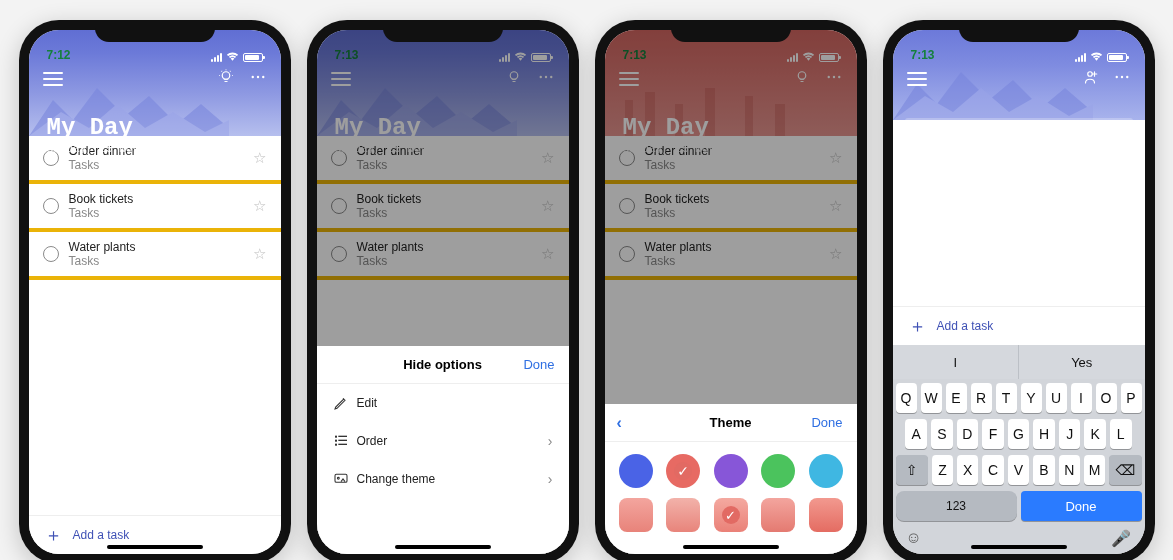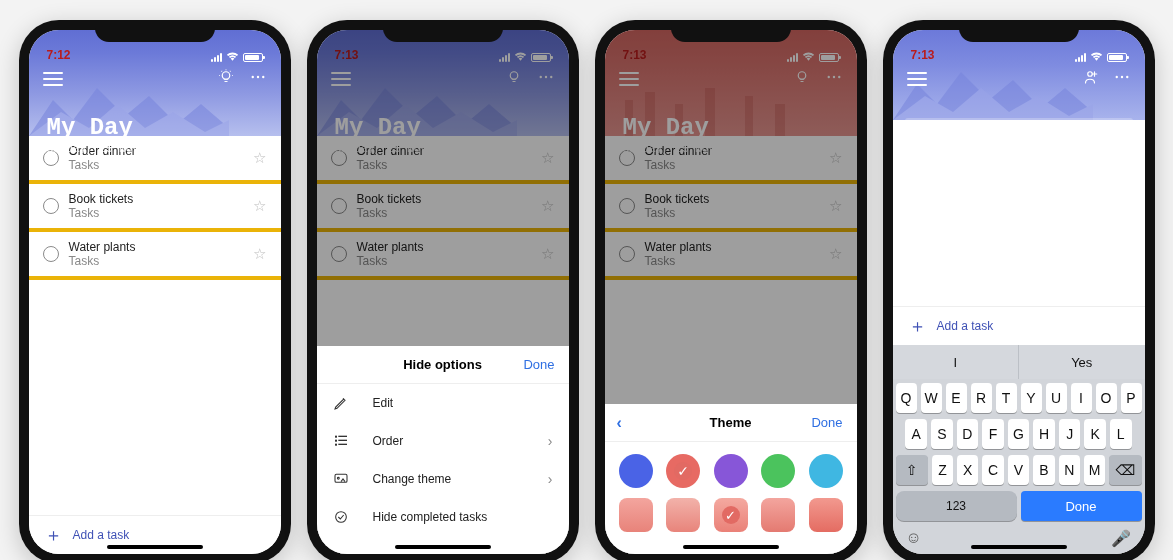--- a/index.html
+++ b/index.html
@@ -52,21 +52,21 @@
   }
   
   .statusbar {
     height: 34px;
     display: flex;
     align-items: flex-end;
     justify-content: space-between;
     padding: 0 18px 2px;
     font-size: 12px;
     font-weight: 600;
-    color: #b91c1c;
+    color: #15803d;
     position: relative;
     z-index: 5;
   }
   .status-icons { display:flex; gap:4px; align-items:center; }
   .sig { display:flex; gap:1px; align-items:flex-end; }
   .sig span { width:2px; background:#fff; border-radius:1px; }
   .sig span:nth-child(1){height:3px;} .sig span:nth-child(2){height:5px;}
   .sig span:nth-child(3){height:7px;} .sig span:nth-child(4){height:9px;}
   .wifi-svg { width:13px; height:10px; }
   .batt { width:20px; height:9px; border:1px solid #fff; border-radius:2px; position:relative; }
@@ -153,21 +153,21 @@
     position:relative; height:38px; border-bottom:1px solid #eee;
     font-size:13px; font-weight:600;
   }
   .sheet-hd .done {
     position:absolute; right:14px; font-size:13px; font-weight:500; color:#2f6fe2;
   }
   .sheet-hd .back {
     position:absolute; left:12px; color:#2f6fe2; font-size:16px;
   }
   .opt {
-    display:flex; align-items:center; gap:24px;
+    display:flex; align-items:center; gap:8px;
     padding: 11px 16px; font-size:12px; color:#222;
   }
   .opt .chev { margin-left:auto; color:#888; font-size:14px; }
   .opt svg { flex-shrink:0; }
   
   .colors { display:flex; justify-content:space-between; padding: 12px 14px 6px; }
   .swatch { width:34px; height:34px; border-radius:50%; position:relative; }
   .swatch.sel::after {
     content:"✓"; color:#fff; font-size:14px; position:absolute;
     left:50%; top:50%; transform:translate(-50%,-50%);
@@ -398,27 +398,20 @@
         <span class="chev">›</span>
       </div>
       <div class="opt">
         <svg width="16" height="16" viewBox="0 0 24 24" fill="none" stroke="#333" stroke-width="1.6">
             <rect x="3" y="5" width="18" height="12" rx="2"></rect>
             <circle cx="8" cy="11" r="1.4"></circle>
             <path d="M12 16l3-4 3 4"></path>
           </svg>
         <span>Change theme</span>
         <span class="chev">›</span>
-      </div>
-      <div class="opt">
-        <svg width="16" height="16" viewBox="0 0 24 24" fill="none" stroke="#333" stroke-width="1.6">
-            <circle cx="12" cy="12" r="8"></circle>
-            <path d="M8 12l3 3 5-6"></path>
-          </svg>
-        <span>Hide completed tasks</span>
       </div>
     </div>
     <div class="home-indicator"></div>
   </div>
 </div>
 
 <div class="phone">
   <div class="notch"></div>
   <div class="screen">
     <div class="hero">

